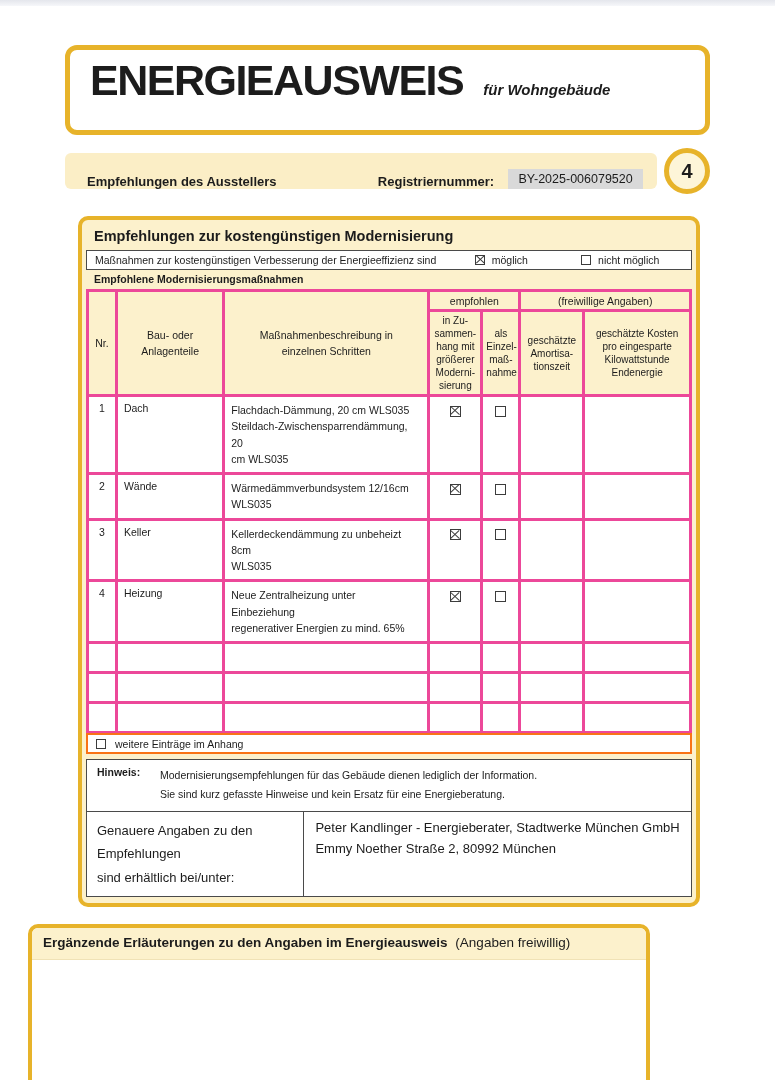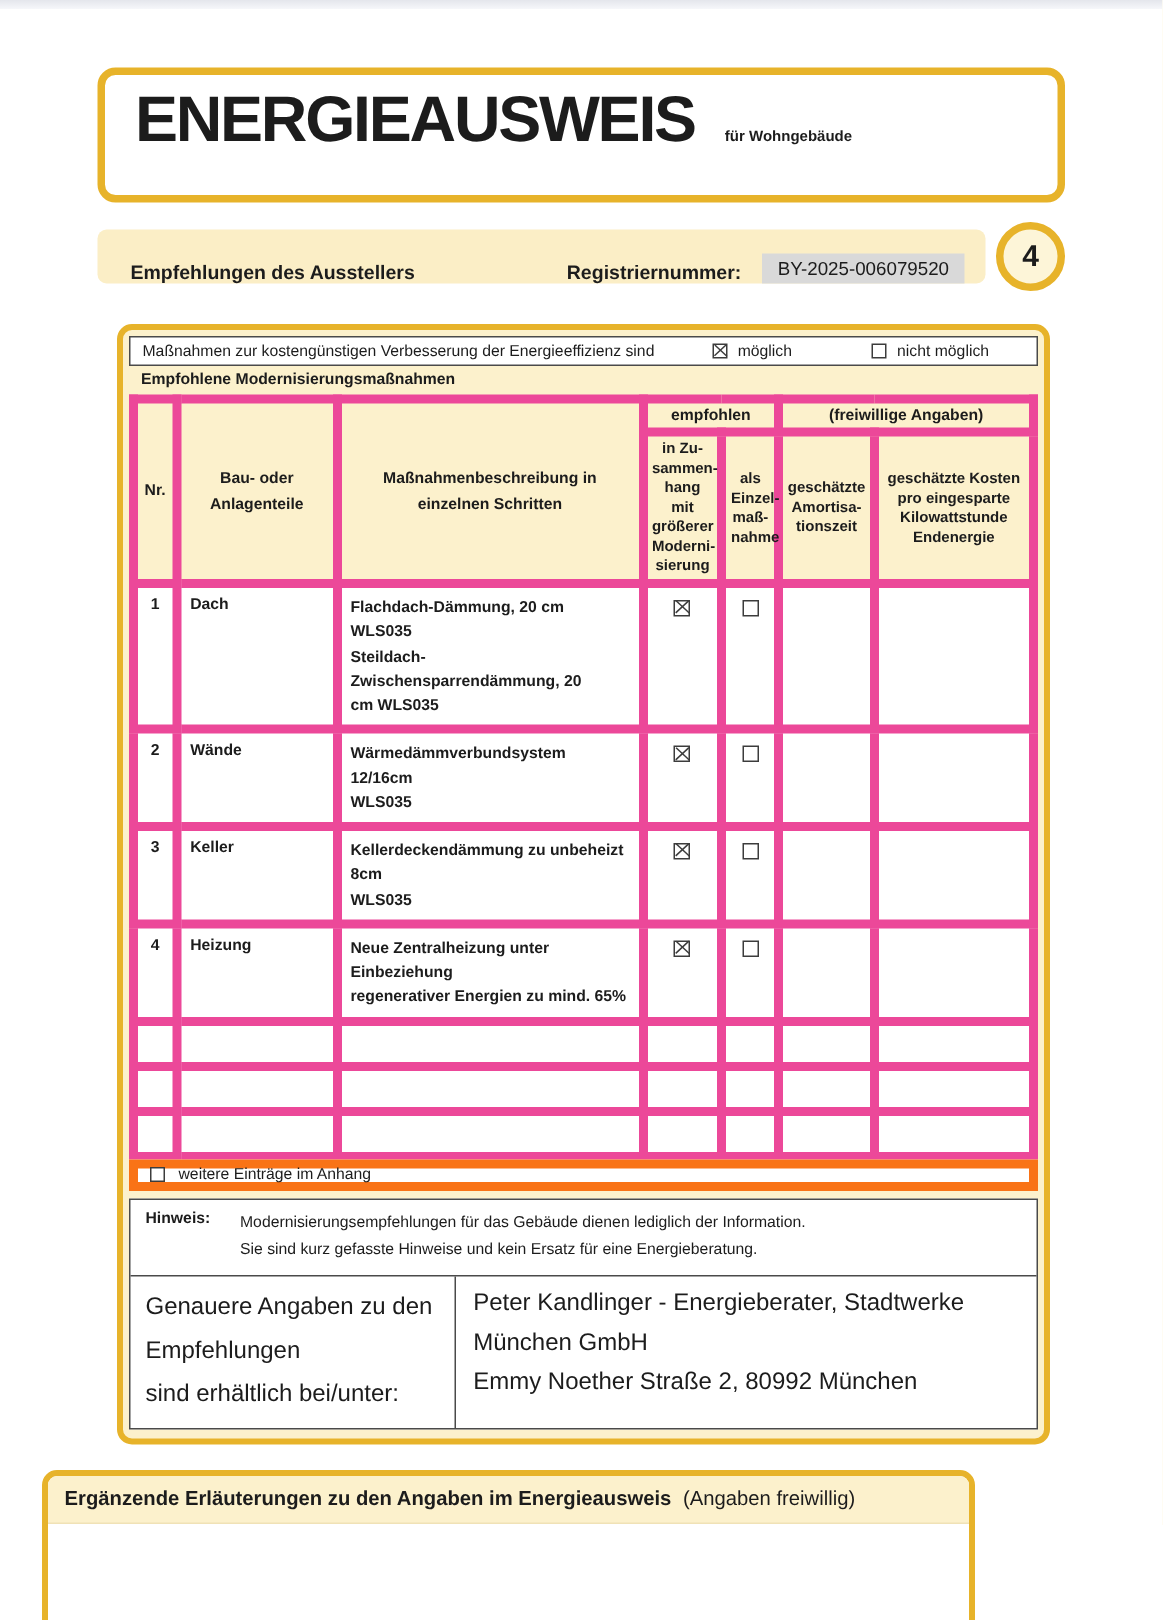--- a/index.html
+++ b/index.html
@@ -12,21 +12,21 @@
   .top-strip { height:6px; background:linear-gradient(#e4e6ec,#f6f7fa); }
 
   
   .title-box {
     margin:39px 65px 0 65px; width:645px; height:90px;
     border:5px solid #e7b32a; border-radius:12px; background:#fff;
     padding:8px 18px 0 20px;
   }
   .title-row { display:flex; align-items:baseline; }
   .main-title { font-size:43px; font-weight:bold; letter-spacing:-1.5px; line-height:1.05; }
-  .title-sub { font-size:10px; font-weight:bold; margin-left:20px; }
+  .title-sub { font-size:15px; font-weight:bold; margin-left:20px;font-style:italic; }
   .law-row { display:flex; align-items:center; font-size:13px; margin-top:1px; }
   .law-row sup { font-size:8px; margin-left:3px; position:relative; top:-1px; }
   .grey-box { background:#d9d9d9; font-size:13px; padding:2px 12px; margin-left:12px; }
 
   
   .issuer-row { margin:13px 65px 0 65px; display:flex; align-items:center; }
   .issuer-bar {
     width:592px; height:36px; background:#fbeec6; border-radius:6px;
     display:flex; align-items:flex-end; padding:0 14px 0 22px; font-size:13px;
   }
@@ -58,41 +58,41 @@
   .cb { display:inline-block; width:10px; height:10px; border:1px solid #3c3c3c; background:#fff; position:relative; flex:none; vertical-align:middle; }
   .cb.checked::before,.cb.checked::after {
     content:""; position:absolute; top:calc(50% - 1px); left:-16%; width:132%; height:1.4px; background:#3c3c3c;
   }
   .cb.checked::before { transform:rotate(43deg); }
   .cb.checked::after { transform:rotate(-43deg); }
   .cb-lg { width:11px; height:11px; }
 
   
   table { width:100%; border-collapse:collapse; table-layout:fixed; font-size:10.5px; }
-  th,td { border:6px solid #ec4899; font-weight:bold; }
+  th,td { border:3px solid #ec4899; font-weight:normal; }
   th { padding:2px 3px; }
   td { background:#fff; vertical-align:top; padding:5px 6px; }
   .pre { white-space:pre-line; line-height:1.55; }
   .hdr-group { text-align:center; height:20px; }
   .hdr-sub th { text-align:center; vertical-align:middle; height:66px; font-size:10px; line-height:1.3; }
   col.c-nr{width:4.8%} col.c-comp{width:17.8%} col.c-desc{width:34%}
   col.c-ctx{width:8.8%} col.c-sgl{width:6.3%} col.c-amo{width:10.6%} col.c-cst{width:17.7%}
   tr.r-tall { height:55px; } tr.r-med { height:44px; } tr.r-empty { height:30px; }
   td.c-nr { text-align:center; } td.c-check { text-align:center; padding-top:7px; }
 
   .more-row {
-    margin-top:-1px; background:#fff; border:6px solid #f97316;
+    margin-top:-1px; background:#fff; border:2px solid #f97316;
     display:flex; align-items:center; gap:9px; padding:4px 8px; font-size:10.5px; height:21px;
   }
 
   .hint-box { margin-top:5px; background:#fff; border:1px solid #4a4a4a; }
   .hint-row { display:flex; padding:6px 8px 8px 10px; font-size:10.5px; }
   .hint-label { font-weight:bold; width:63px; flex:none; }
   .hint-text { line-height:1.75; }
-  .details-row { border-top:1px solid #4a4a4a; display:flex; font-size:16px; }
+  .details-row { border-top:1px solid #4a4a4a; display:flex; font-size:13px; }
   .d-left { width:36%; flex:none; padding:7px 8px 7px 10px; border-right:1px solid #4a4a4a; line-height:1.8; }
   .d-right { flex:1; padding:5px 8px 5px 11px; line-height:1.65; }
 
   
   .sec-notes { margin-top:17px; background:#fff; overflow:hidden; height:235px;margin-left:28px; }
   .notes-header { background:#fcf1cc; padding:7px 11px 9px 11px; font-size:13.5px; border-bottom:1px solid #f0e2b6; }
   .notes-title { font-weight:bold; }
   .notes-suffix { font-weight:normal; margin-left:4px; }
   .notes-body { height:195px; background:#fff; }
 </style>
@@ -111,20 +111,21 @@
 <div class="issuer-row">
   <div class="issuer-bar">
     <span class="issuer-title">Empfehlungen des Ausstellers</span>
     <span class="reg-label">Registriernummer:</span>
     <span class="reg-box">BY-2025-006079520</span>
   </div>
   <div class="page-circle">4</div>
 </div>
 
 <div class="section sec-modern">
+  <div class="sec-title">Empfehlungen zur kostengünstigen Modernisierung</div>
 
   <div class="measures-row">
     <span>Maßnahmen zur kostengünstigen Verbesserung der Energieeffizienz sind</span>
     <span class="opt-group opt-possible">
       <span class="cb checked"></span>
       <span>möglich</span>
     </span>
     <span class="opt-group opt-notpossible">
       <span class="cb"></span>
       <span>nicht möglich</span>

